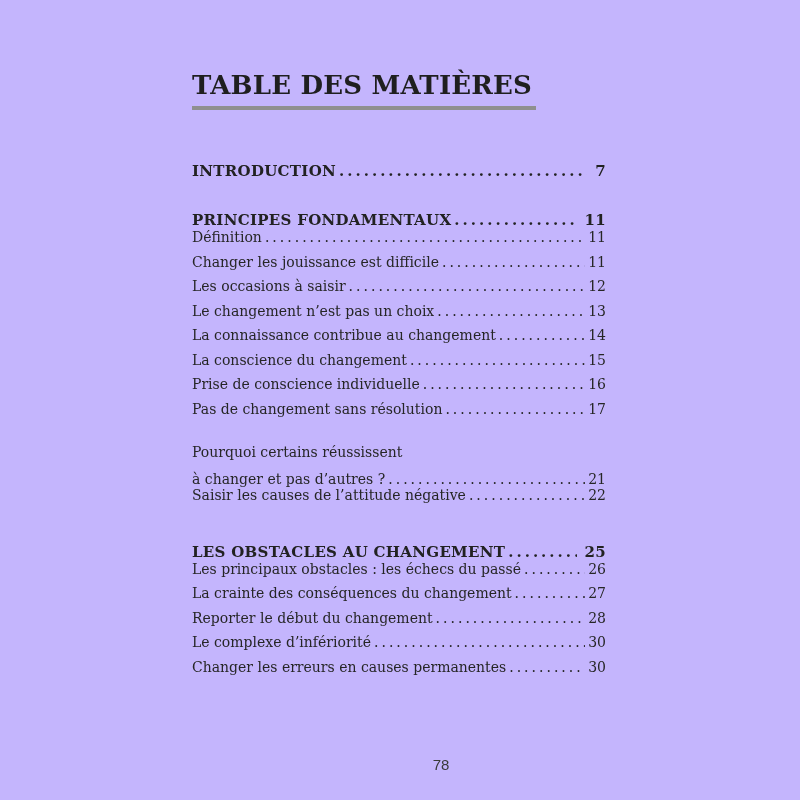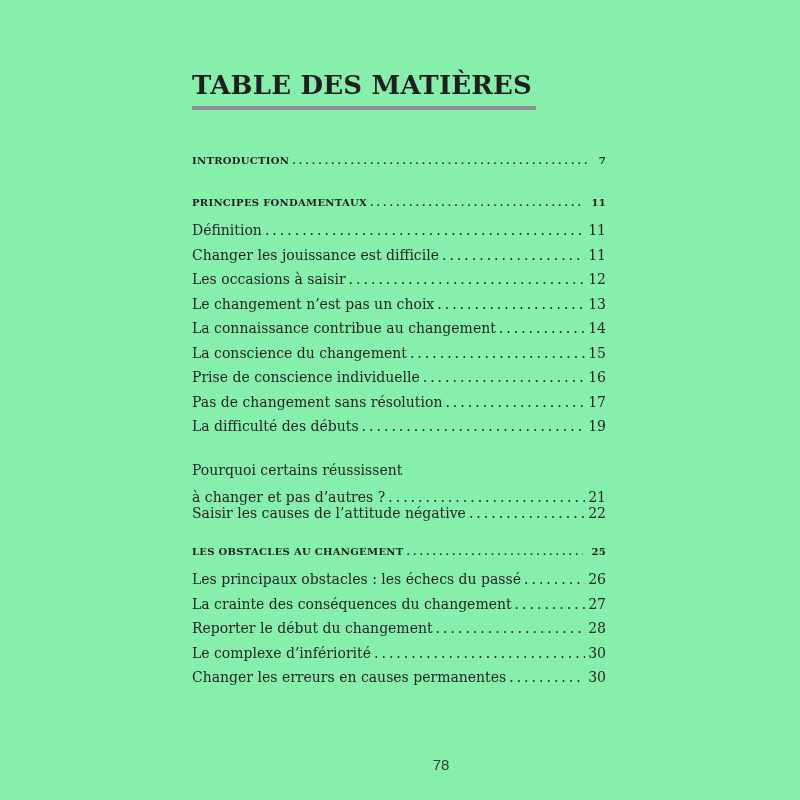--- a/index.html
+++ b/index.html
@@ -6,21 +6,21 @@
   body {
     width: 800px; height: 800px;
     background: #ffffff;
     font-family: "DejaVu Serif", serif;
     color: #262626;
     overflow: hidden;
   }
   .page {
     position: relative;
     width: 800px; height: 800px;
-    background: #86efac;
+    background: #c4b5fd;
   }
   .content {
     position: absolute;
     left: 192px; top: 70px;
     width: 414px;
   }
   h1.title {
     margin: 0;
     font-size: 26px;
     line-height: 30px;
@@ -37,26 +37,27 @@
   }
   .toc { margin-top: 45px; }
   .toc-row {
     display: flex;
     align-items: baseline;
     height: 24.5px;
     font-size: 14px;
     white-space: nowrap;
   }
   .toc-row.section {
-    margin-top: 17px;
+    margin-top: 24px;
     height: 25px;
-    font-size: 10px;
+    font-size: 15px;
     font-weight: bold;
     letter-spacing: 0.3px;
     color: #222222;
+    align-items: flex-end;
   }
   .toc-row.multi { display: block; height: auto; }
   .toc-row.multi .line1 { height: 22px; line-height: 22px; margin-top: 16px; }
   .toc-row.multi .line2 { display: flex; align-items: flex-end; height: 24px; }
   .lbl { flex: 0 0 auto; }
   .dots {
     flex: 1 1 auto;
     overflow: hidden;
     white-space: nowrap;
     margin: 0 3px;
@@ -130,25 +131,20 @@
         <div class="toc-row sub">
           <span class="lbl">Prise de conscience individuelle</span>
           <span class="dots"></span>
           <span class="pg">16</span>
         </div>
         <div class="toc-row sub">
           <span class="lbl">Pas de changement sans résolution</span>
           <span class="dots"></span>
           <span class="pg">17</span>
         </div>
-        <div class="toc-row sub">
-          <span class="lbl">La difficulté des débuts</span>
-          <span class="dots"></span>
-          <span class="pg">19</span>
-        </div>
         <div class="toc-row sub multi">
           <div class="line1"><span class="lbl">Pourquoi certains réussissent</span></div>
           <div class="line2">
             <span class="lbl">à changer et pas d’autres ?</span>
             <span class="dots"></span>
             <span class="pg">21</span>
           </div>
         </div>
         <div class="toc-row sub">
           <span class="lbl">Saisir les causes de l’attitude négative</span>

